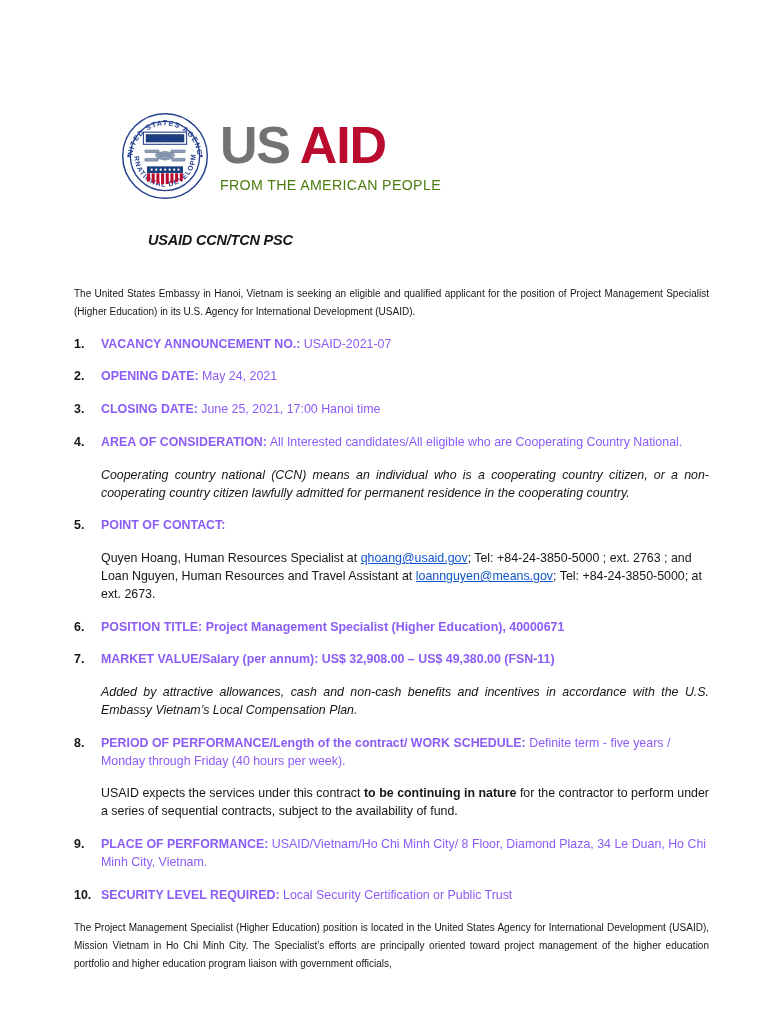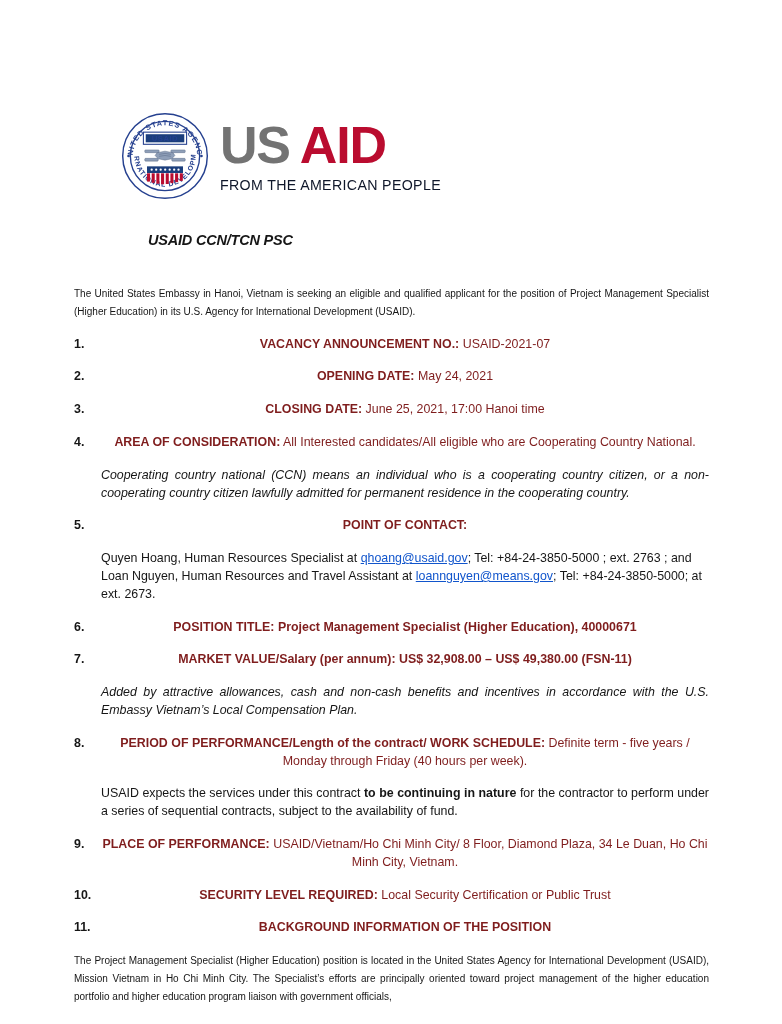--- a/index.html
+++ b/index.html
@@ -52,21 +52,21 @@
     line-height: 0.95;
     letter-spacing: -1.2px;
     white-space: nowrap;
   }
   .wm-us { color: #737373; }
   .wm-aid { color: #BA0C2F; margin-left: 10px; }
   .wordmark-tag {
     font-family: "Liberation Sans", sans-serif;
     font-size: 14.2px;
     font-weight: normal;
-    color: #0f172a;
+    color: #4d7c0f;
     letter-spacing: 0.35px;
     margin-top: 6px;
     white-space: nowrap;
   }
 
   
   .doc-title {
     position: absolute;
     left: 148px;
     top: 232px;
@@ -105,22 +105,21 @@
     font-size: 12.4px;
     line-height: 17.8px;
   }
   .item-num {
     flex: 0 0 27px;
     font-weight: bold;
     color: #161616;
   }
   .item-body {
     flex: 1 1 auto;
-    color: #7f1d1d;
-    text-align: center;
+    color: #8b5cf6;
   }
 
   
   .sub {
     margin: 0 0 15px 0;
     padding-left: 27px;
     font-size: 12.4px;
     line-height: 17.8px;
     color: #161616;
   }
@@ -261,21 +260,17 @@
     <div class="item">
       <span class="item-num">9.</span>
       <span class="item-body"><span class="bold">PLACE OF PERFORMANCE:</span><span>  USAID/Vietnam/Ho Chi Minh City/ 8 Floor, Diamond Plaza, 34 Le Duan, Ho Chi Minh City, Vietnam.</span></span>
     </div>
 
     <div class="item">
       <span class="item-num">10.</span>
       <span class="item-body"><span class="bold">SECURITY LEVEL REQUIRED:</span><span>  Local Security Certification or Public Trust</span></span>
     </div>
 
-    <div class="item">
-      <span class="item-num">11.</span>
-      <span class="item-body bold">BACKGROUND INFORMATION OF THE POSITION</span>
-    </div>
 
     <p class="para justify last">The Project Management Specialist (Higher Education) position is located in the United States Agency for International Development (USAID), Mission Vietnam in Ho Chi Minh City.  The Specialist’s efforts are principally oriented toward project management of the higher education portfolio and higher education program liaison with government officials,</p>
 
   </div>
 </div>
 
 </body></html>

